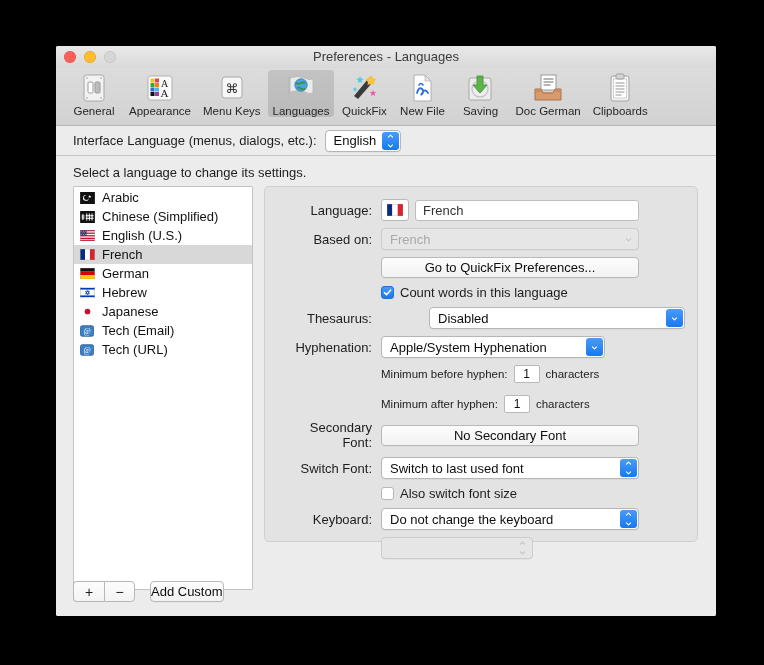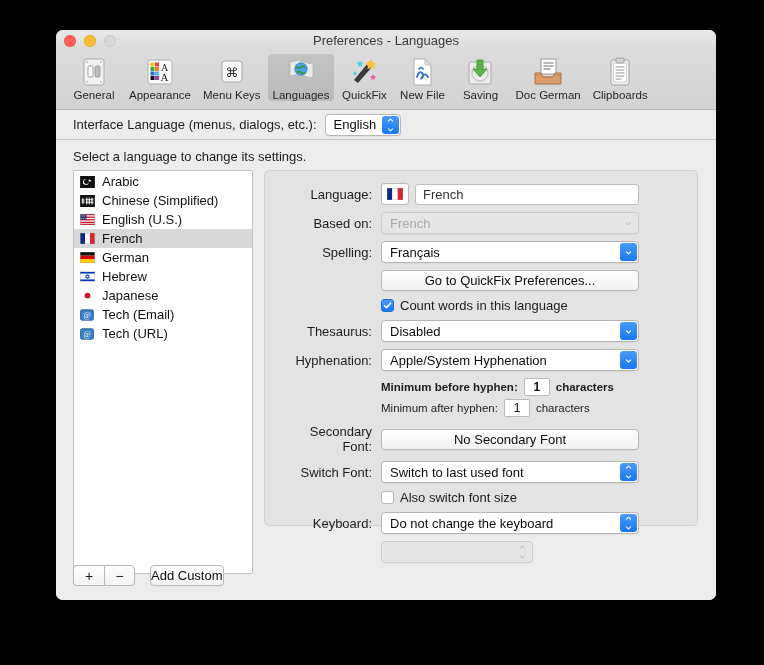--- a/index.html
+++ b/index.html
@@ -6,24 +6,24 @@
   html, body {
     width: 764px; height: 665px;
     background: #000;
     font-family: "Liberation Sans", sans-serif;
     overflow: hidden;
   }
   #root { position: relative; width: 764px; height: 665px; }
 
   
   .window {
-    position: absolute; left: 56px; top: 30px;
+    position: absolute; left: 56px; top: 46px;
     width: 660px; height: 570px;
     background: #ececec;
-    border-radius: 7px;
+    border-radius: 2px;
     box-shadow: 0 10px 34px rgba(0,0,0,.55), 0 0 0 .5px rgba(0,0,0,.35);
     overflow: hidden;
     display: flex; flex-direction: column;
   }
 
   
   .titlebar {
     height: 22px; position: relative; flex: none;
     background: linear-gradient(to bottom,#e9e9e9,#d9d9d9);
   }
@@ -458,76 +458,65 @@
             <div class="popup disabled" style="width:258px;">
               <span>French</span>
               <span class="arrowbox">
                 <svg class="chev" viewBox="0 0 10 10">
                     <path d="M2 4 L5 7 L8 4" stroke="#b0b0b0" stroke-width="1.4" fill="none" stroke-linecap="round" stroke-linejoin="round"></path>
                   </svg>
               </span>
             </div>
           </div>
 
-          <div class="frow">
-            <span class="flabel">Spelling:</span>
-            <div class="popup" style="width:258px;">
-              <span>Français</span>
-              <span class="arrowbox">
-                <svg class="chev" viewBox="0 0 10 10">
-                    <path d="M2 4 L5 7 L8 4" stroke="#fff" stroke-width="1.6" fill="none" stroke-linecap="round" stroke-linejoin="round"></path>
-                  </svg>
-              </span>
-            </div>
-          </div>
 
           <div class="frow">
             <span class="flabel"></span>
             <div class="pushbtn" style="width:258px;">
               <span>Go to QuickFix Preferences...</span>
             </div>
           </div>
 
           <div class="frow">
             <span class="flabel"></span>
             <div class="chkrow">
               <span class="chk on">
                 <svg width="9" height="9" viewBox="0 0 10 10">
                     <path d="M1.6 5.2 L3.9 7.4 L8.4 2.4" stroke="#fff" stroke-width="1.7" fill="none" stroke-linecap="round" stroke-linejoin="round"></path>
                   </svg>
               </span>
               <span>Count words in this language</span>
             </div>
           </div>
 
-          <div class="frow" style="margin-top:4px;">
+          <div class="frow" style="margin-top:4px;gap:48px;">
             <span class="flabel">Thesaurus:</span>
             <div class="popup" style="width:258px;">
               <span>Disabled</span>
               <span class="arrowbox">
                 <svg class="chev" viewBox="0 0 10 10">
                     <path d="M2 4 L5 7 L8 4" stroke="#fff" stroke-width="1.6" fill="none" stroke-linecap="round" stroke-linejoin="round"></path>
                   </svg>
               </span>
             </div>
           </div>
 
           <div class="frow">
             <span class="flabel">Hyphenation:</span>
-            <div class="popup" style="width:258px;">
+            <div class="popup" style="width:224px;">
               <span>Apple/System Hyphenation</span>
               <span class="arrowbox">
                 <svg class="chev" viewBox="0 0 10 10">
                     <path d="M2 4 L5 7 L8 4" stroke="#fff" stroke-width="1.6" fill="none" stroke-linecap="round" stroke-linejoin="round"></path>
                   </svg>
               </span>
             </div>
           </div>
 
-          <div class="frow" style="margin-bottom:3px;font-weight:bold;">
+          <div class="frow" style="margin-bottom:12px;">
             <span class="flabel"></span>
             <div class="minirow">
               <span>Minimum before hyphen:</span>
               <span class="numfield">
                 <span>1</span>
               </span>
               <span>characters</span>
             </div>
           </div>
 

